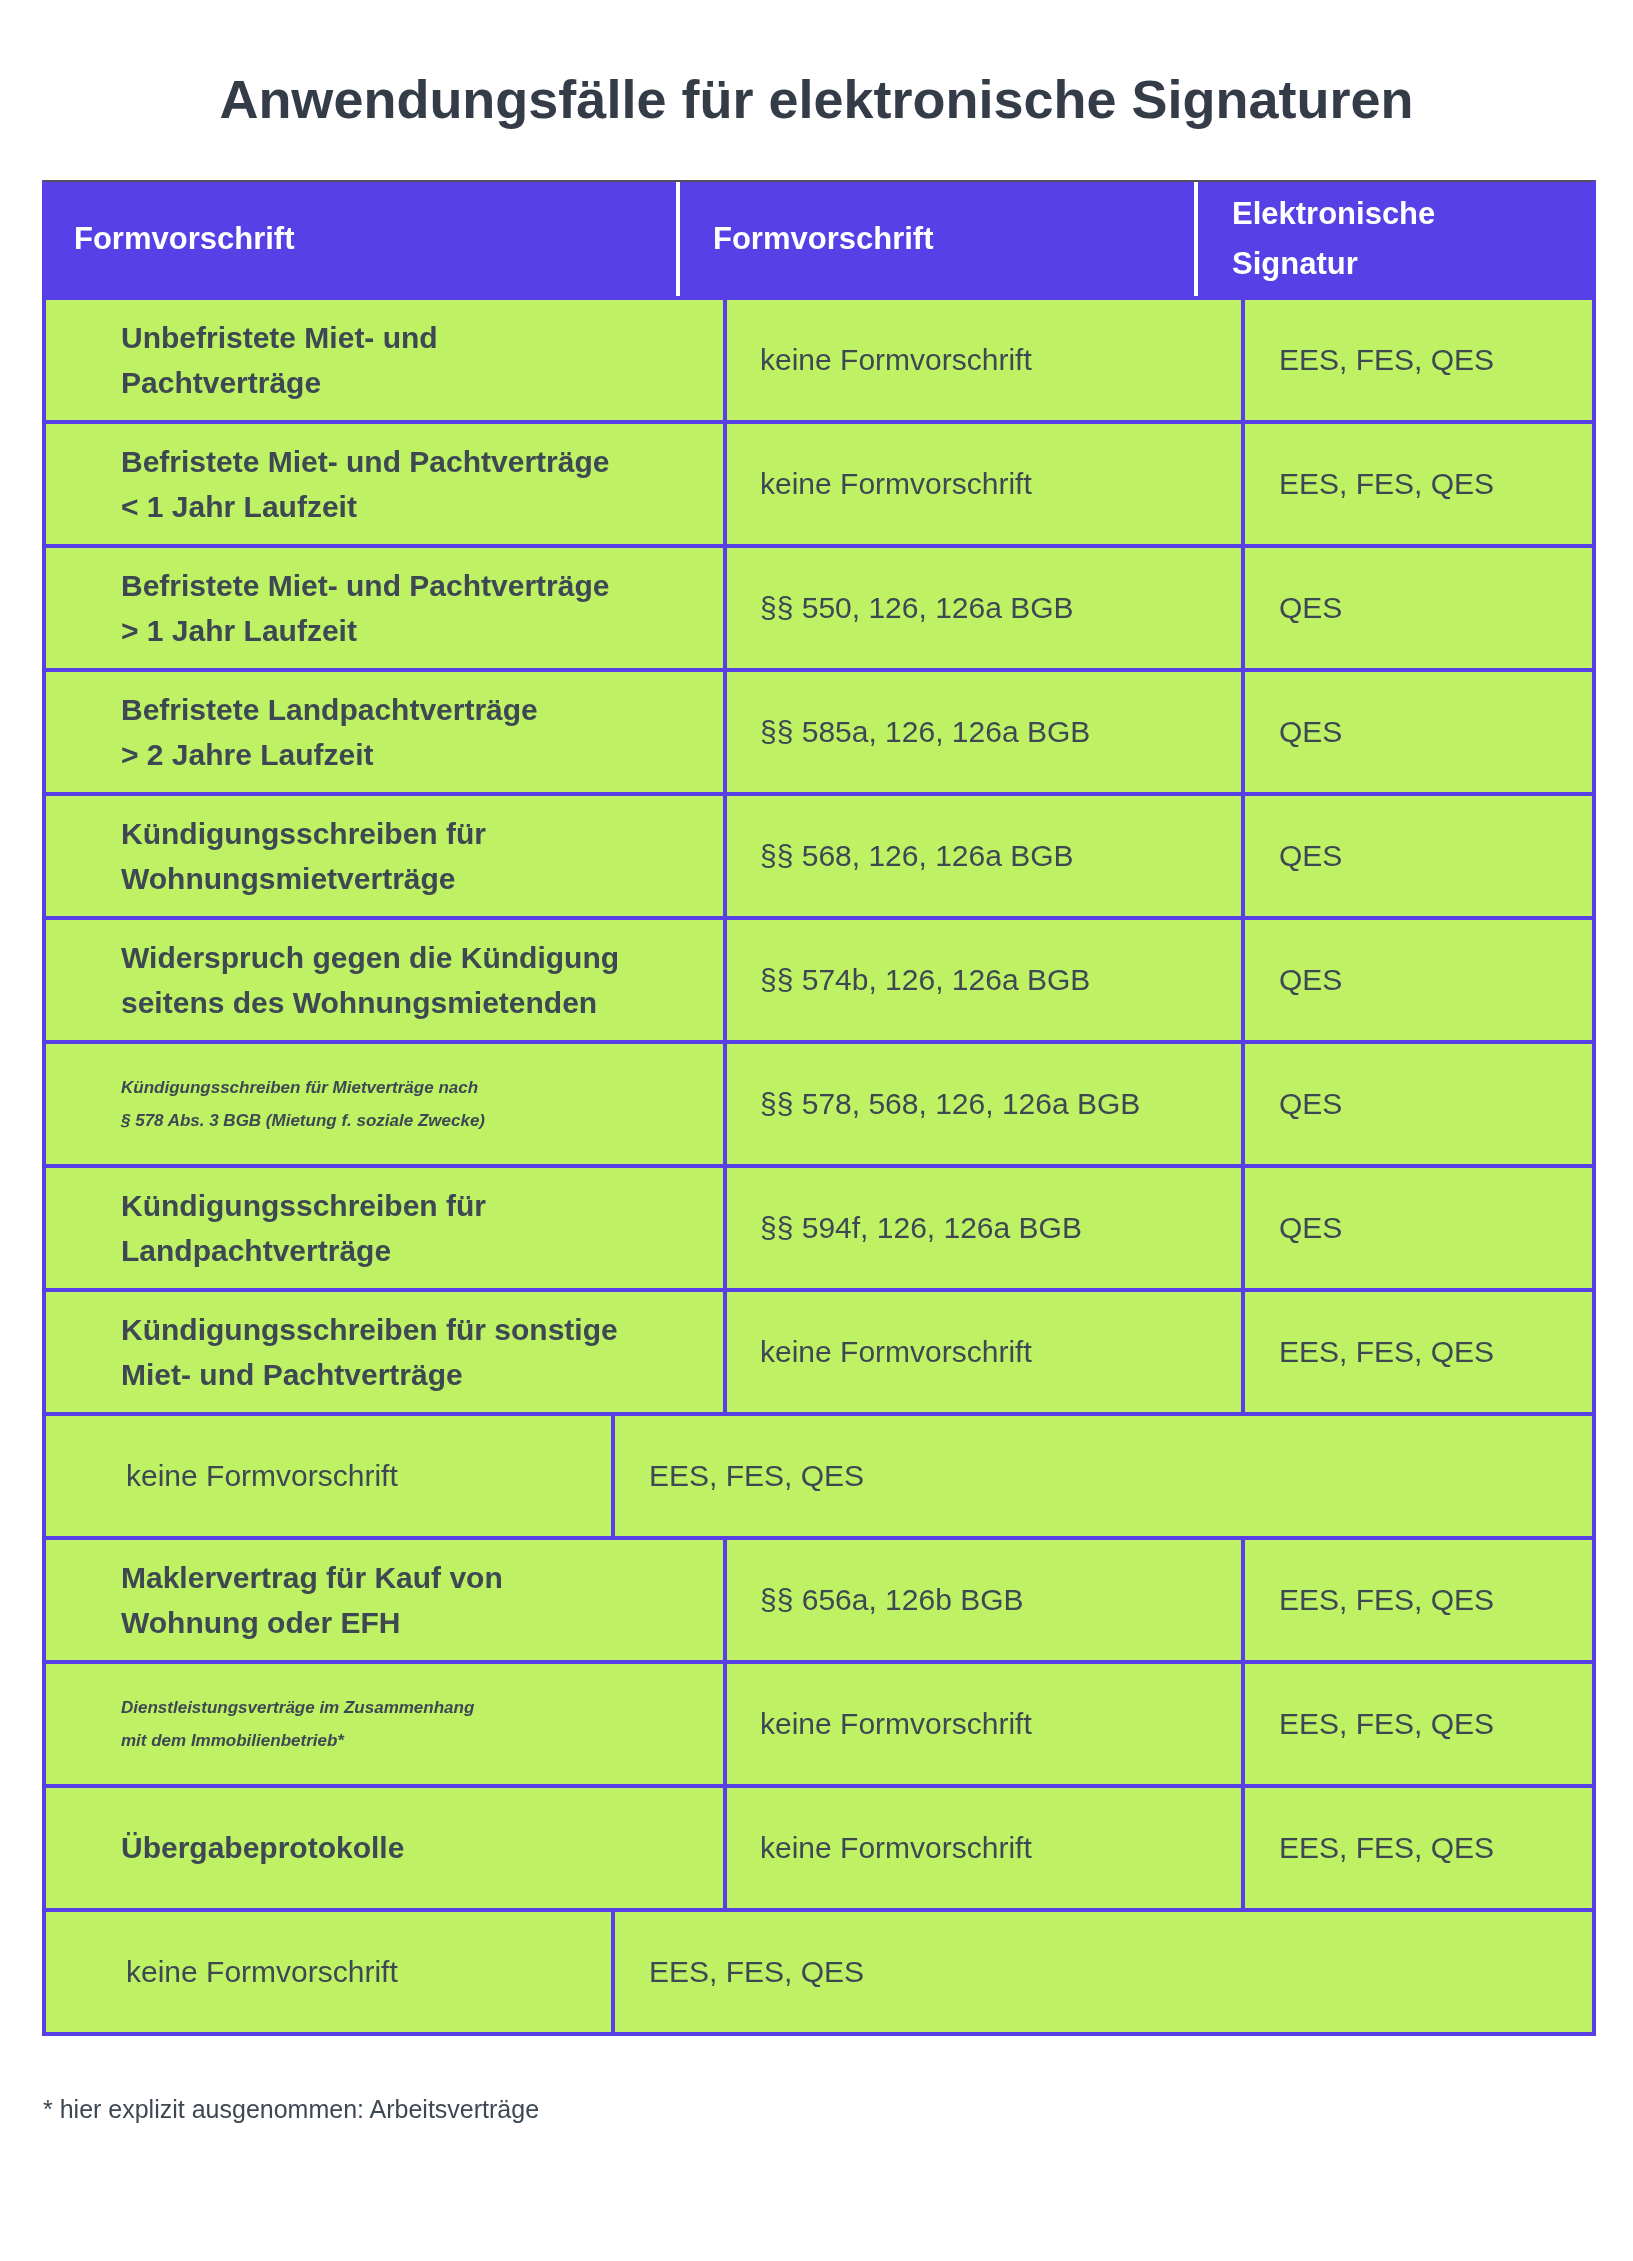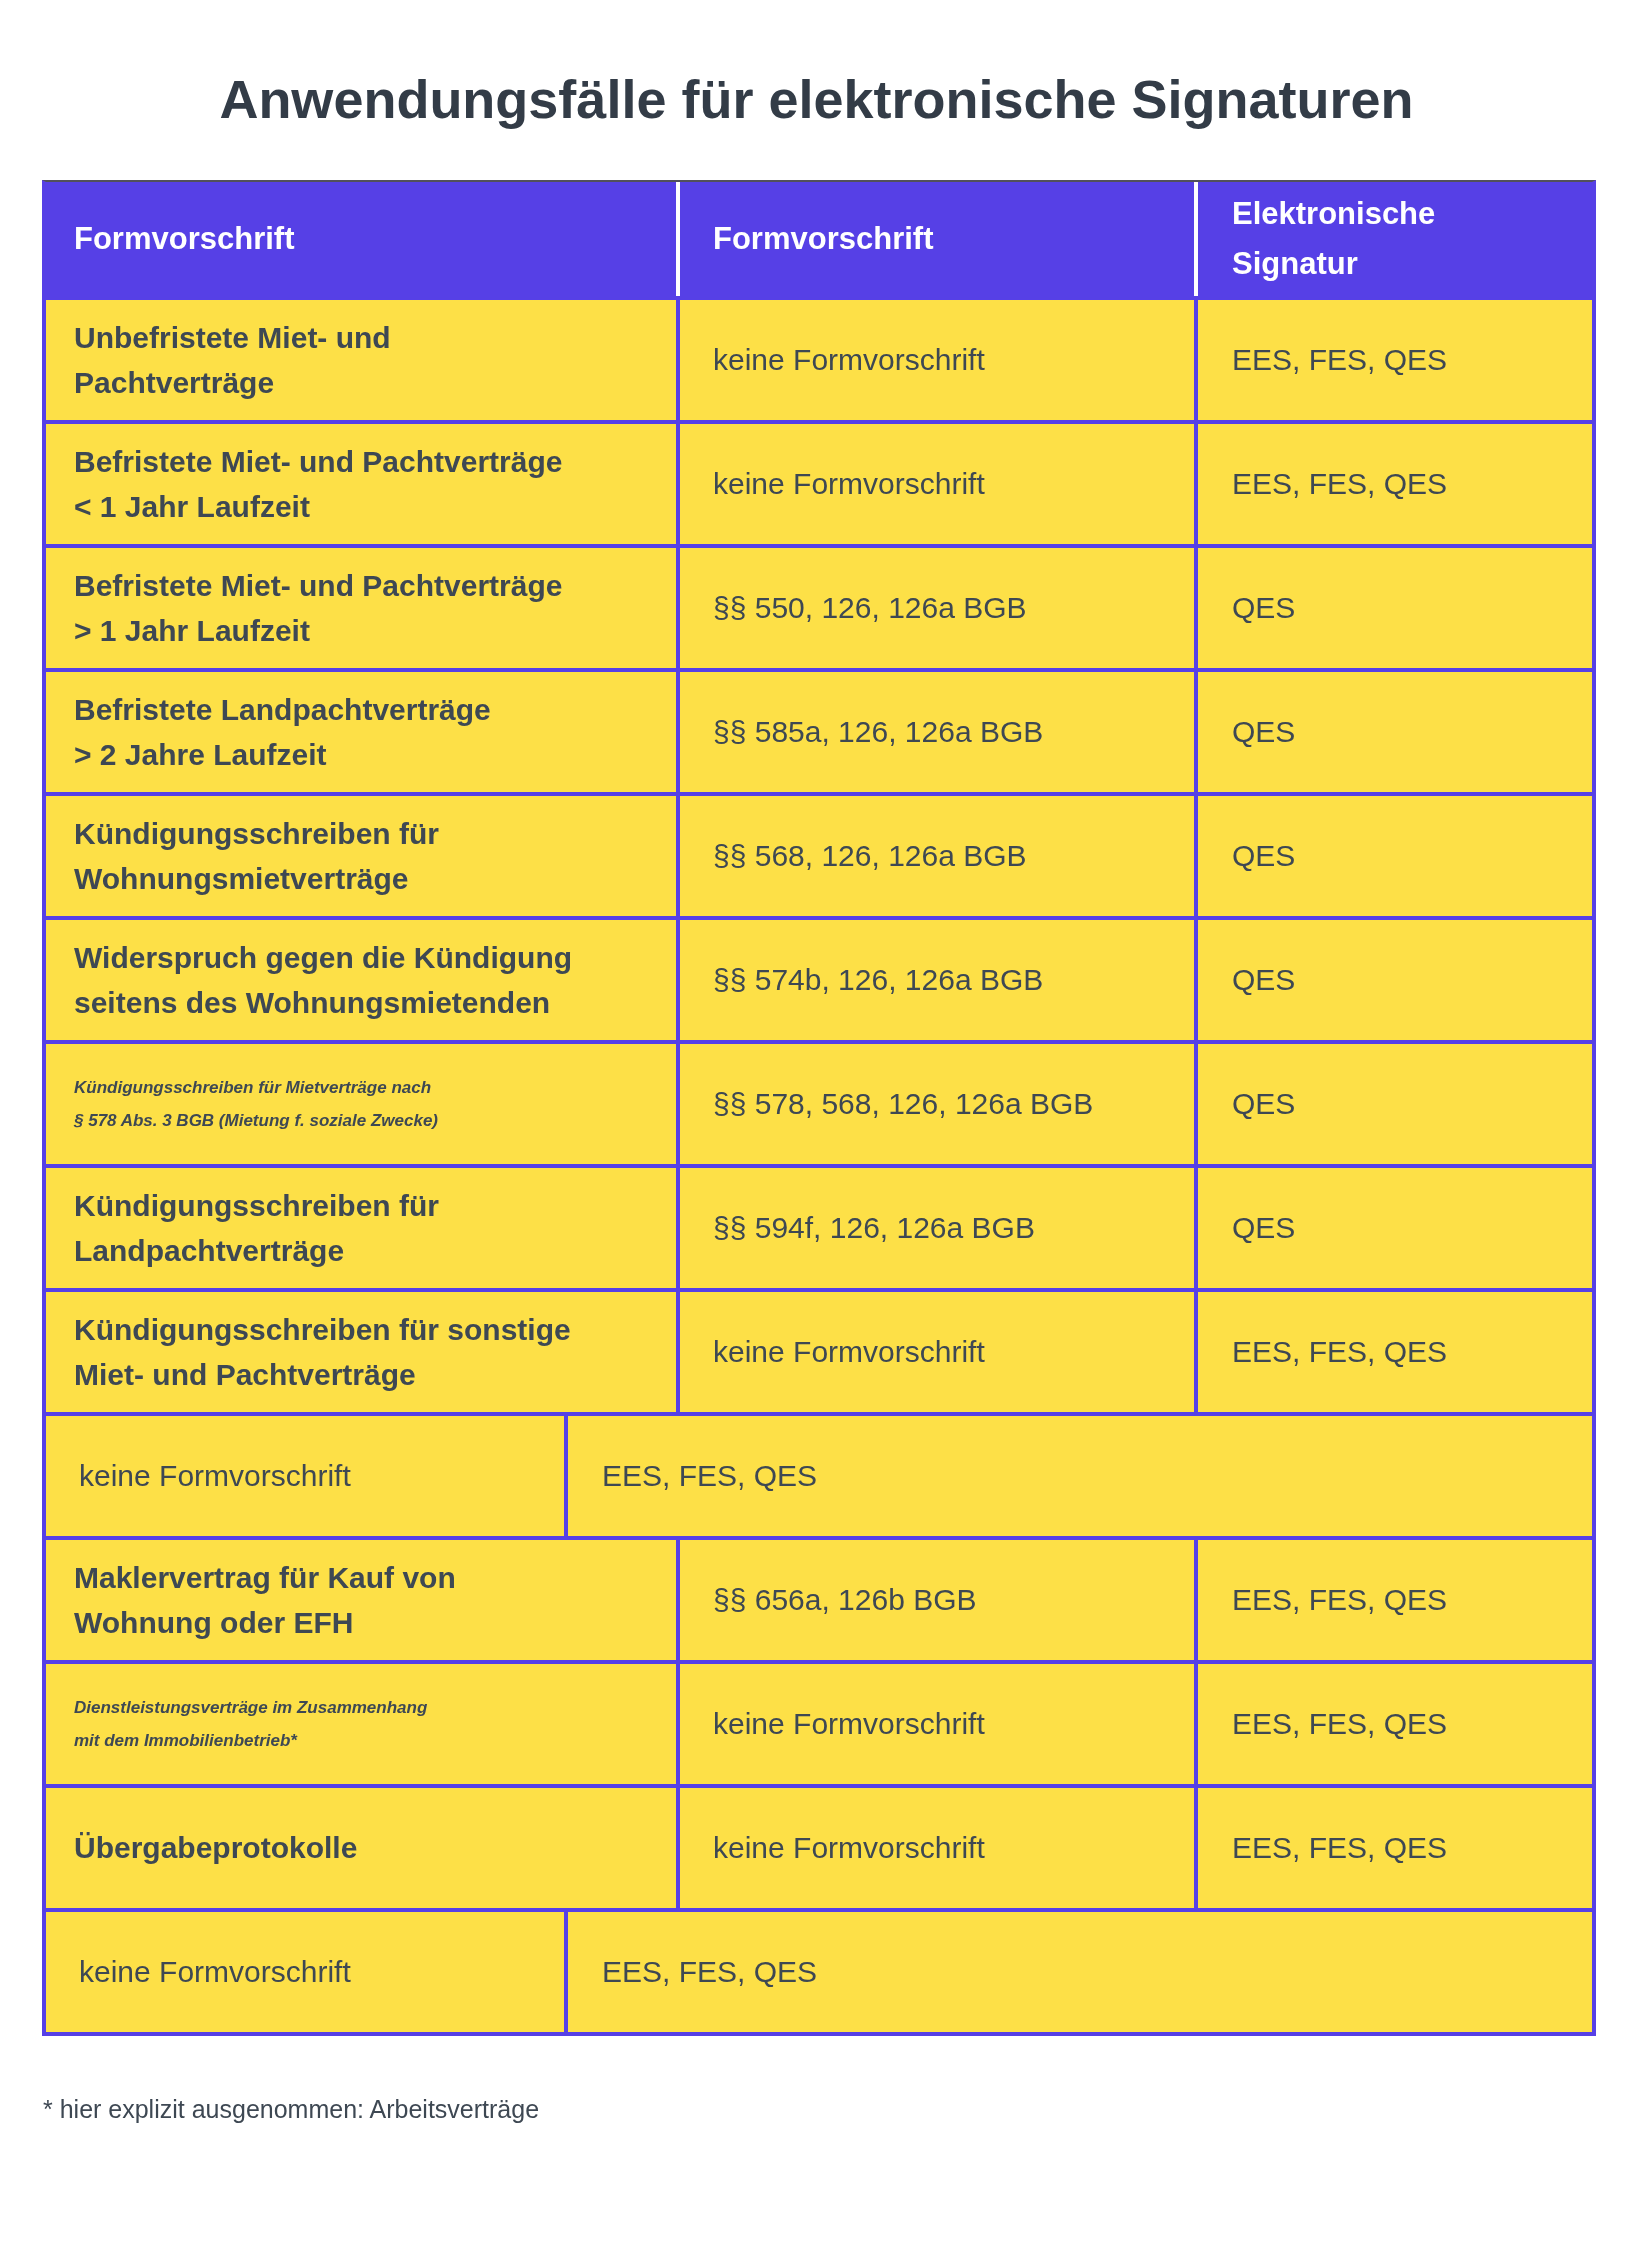--- a/index.html
+++ b/index.html
@@ -48,21 +48,21 @@
   .c3{flex:1;padding-left:34px;padding-right:9.8px;}
   .c1.small{font-size:17px;line-height:1.95;font-style:italic;}
   .header-row{background:var(--purple);height:114px;}
   .header-row .cell{
     color:#ffffff;
     font-weight:700;
     font-size:31px;
     line-height:1.6;
   }
   .header-row .cell + .cell{border-left-color:#ffffff;}
-  .body-row{height:120px;background:#fde047;}
+  .body-row{height:120px;background:#bef264;padding-left:47px;}
   .footnote{
     margin:59px 16px 0 43px;
     font-size:25px;
     font-weight:400;
     color:var(--body);
   }
 </style>
 </head>
 <body>
 

